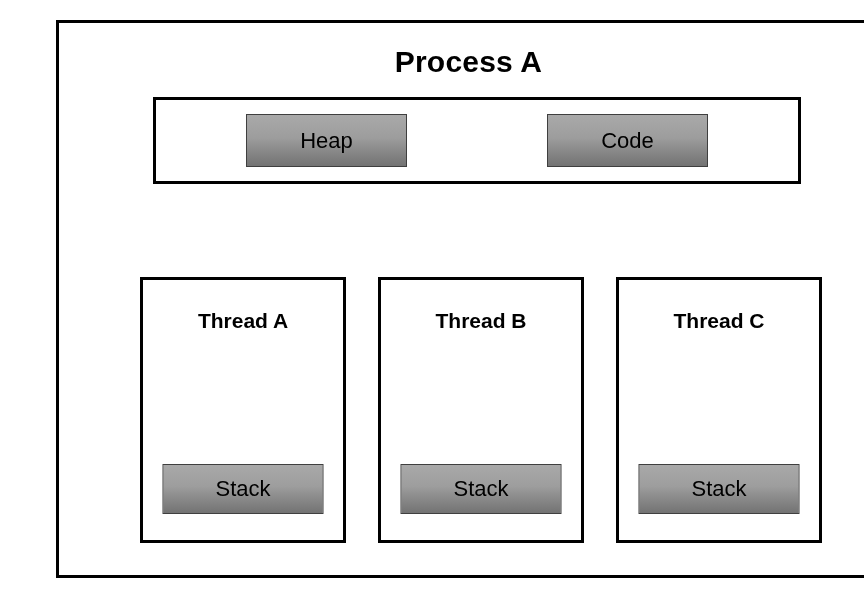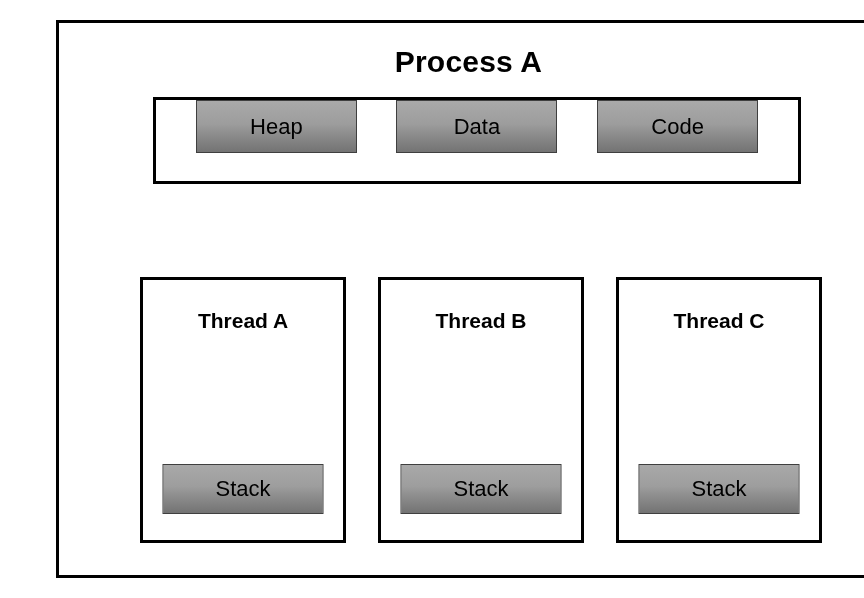--- a/index.html
+++ b/index.html
@@ -62,20 +62,21 @@
   }
 
   .memory-row {
     position: absolute;
     left: 0;
     top: 0;
     width: 100%;
     height: 100%;
     display: flex;
     flex-direction: row;
+    align-items: center;
     justify-content: space-around;
     padding: 0 20px;
     box-sizing: border-box;
   }
 
   
   .gray-block {
     box-sizing: border-box;
     border: 1px solid #3f3f3f;
     background: linear-gradient(to bottom, #a9a9a9 0%, #9d9d9d 45%, #8f8f8f 62%, #737373 100%);
@@ -144,23 +145,20 @@
   <div class="process-frame">
 
     <div class="process-title">Process A</div>
 
     <div class="memory-region">
       <div class="memory-row">
         <div class="gray-block mem-block">
           <span>Heap</span>
         </div>
         <div class="gray-block mem-block">
-          <span>Data</span>
-        </div>
-        <div class="gray-block mem-block">
           <span>Code</span>
         </div>
       </div>
     </div>
 
     <div class="threads-row">
 
       <div class="thread-box t0">
         <div class="thread-title">Thread A</div>
         <div class="gray-block stack-block">

